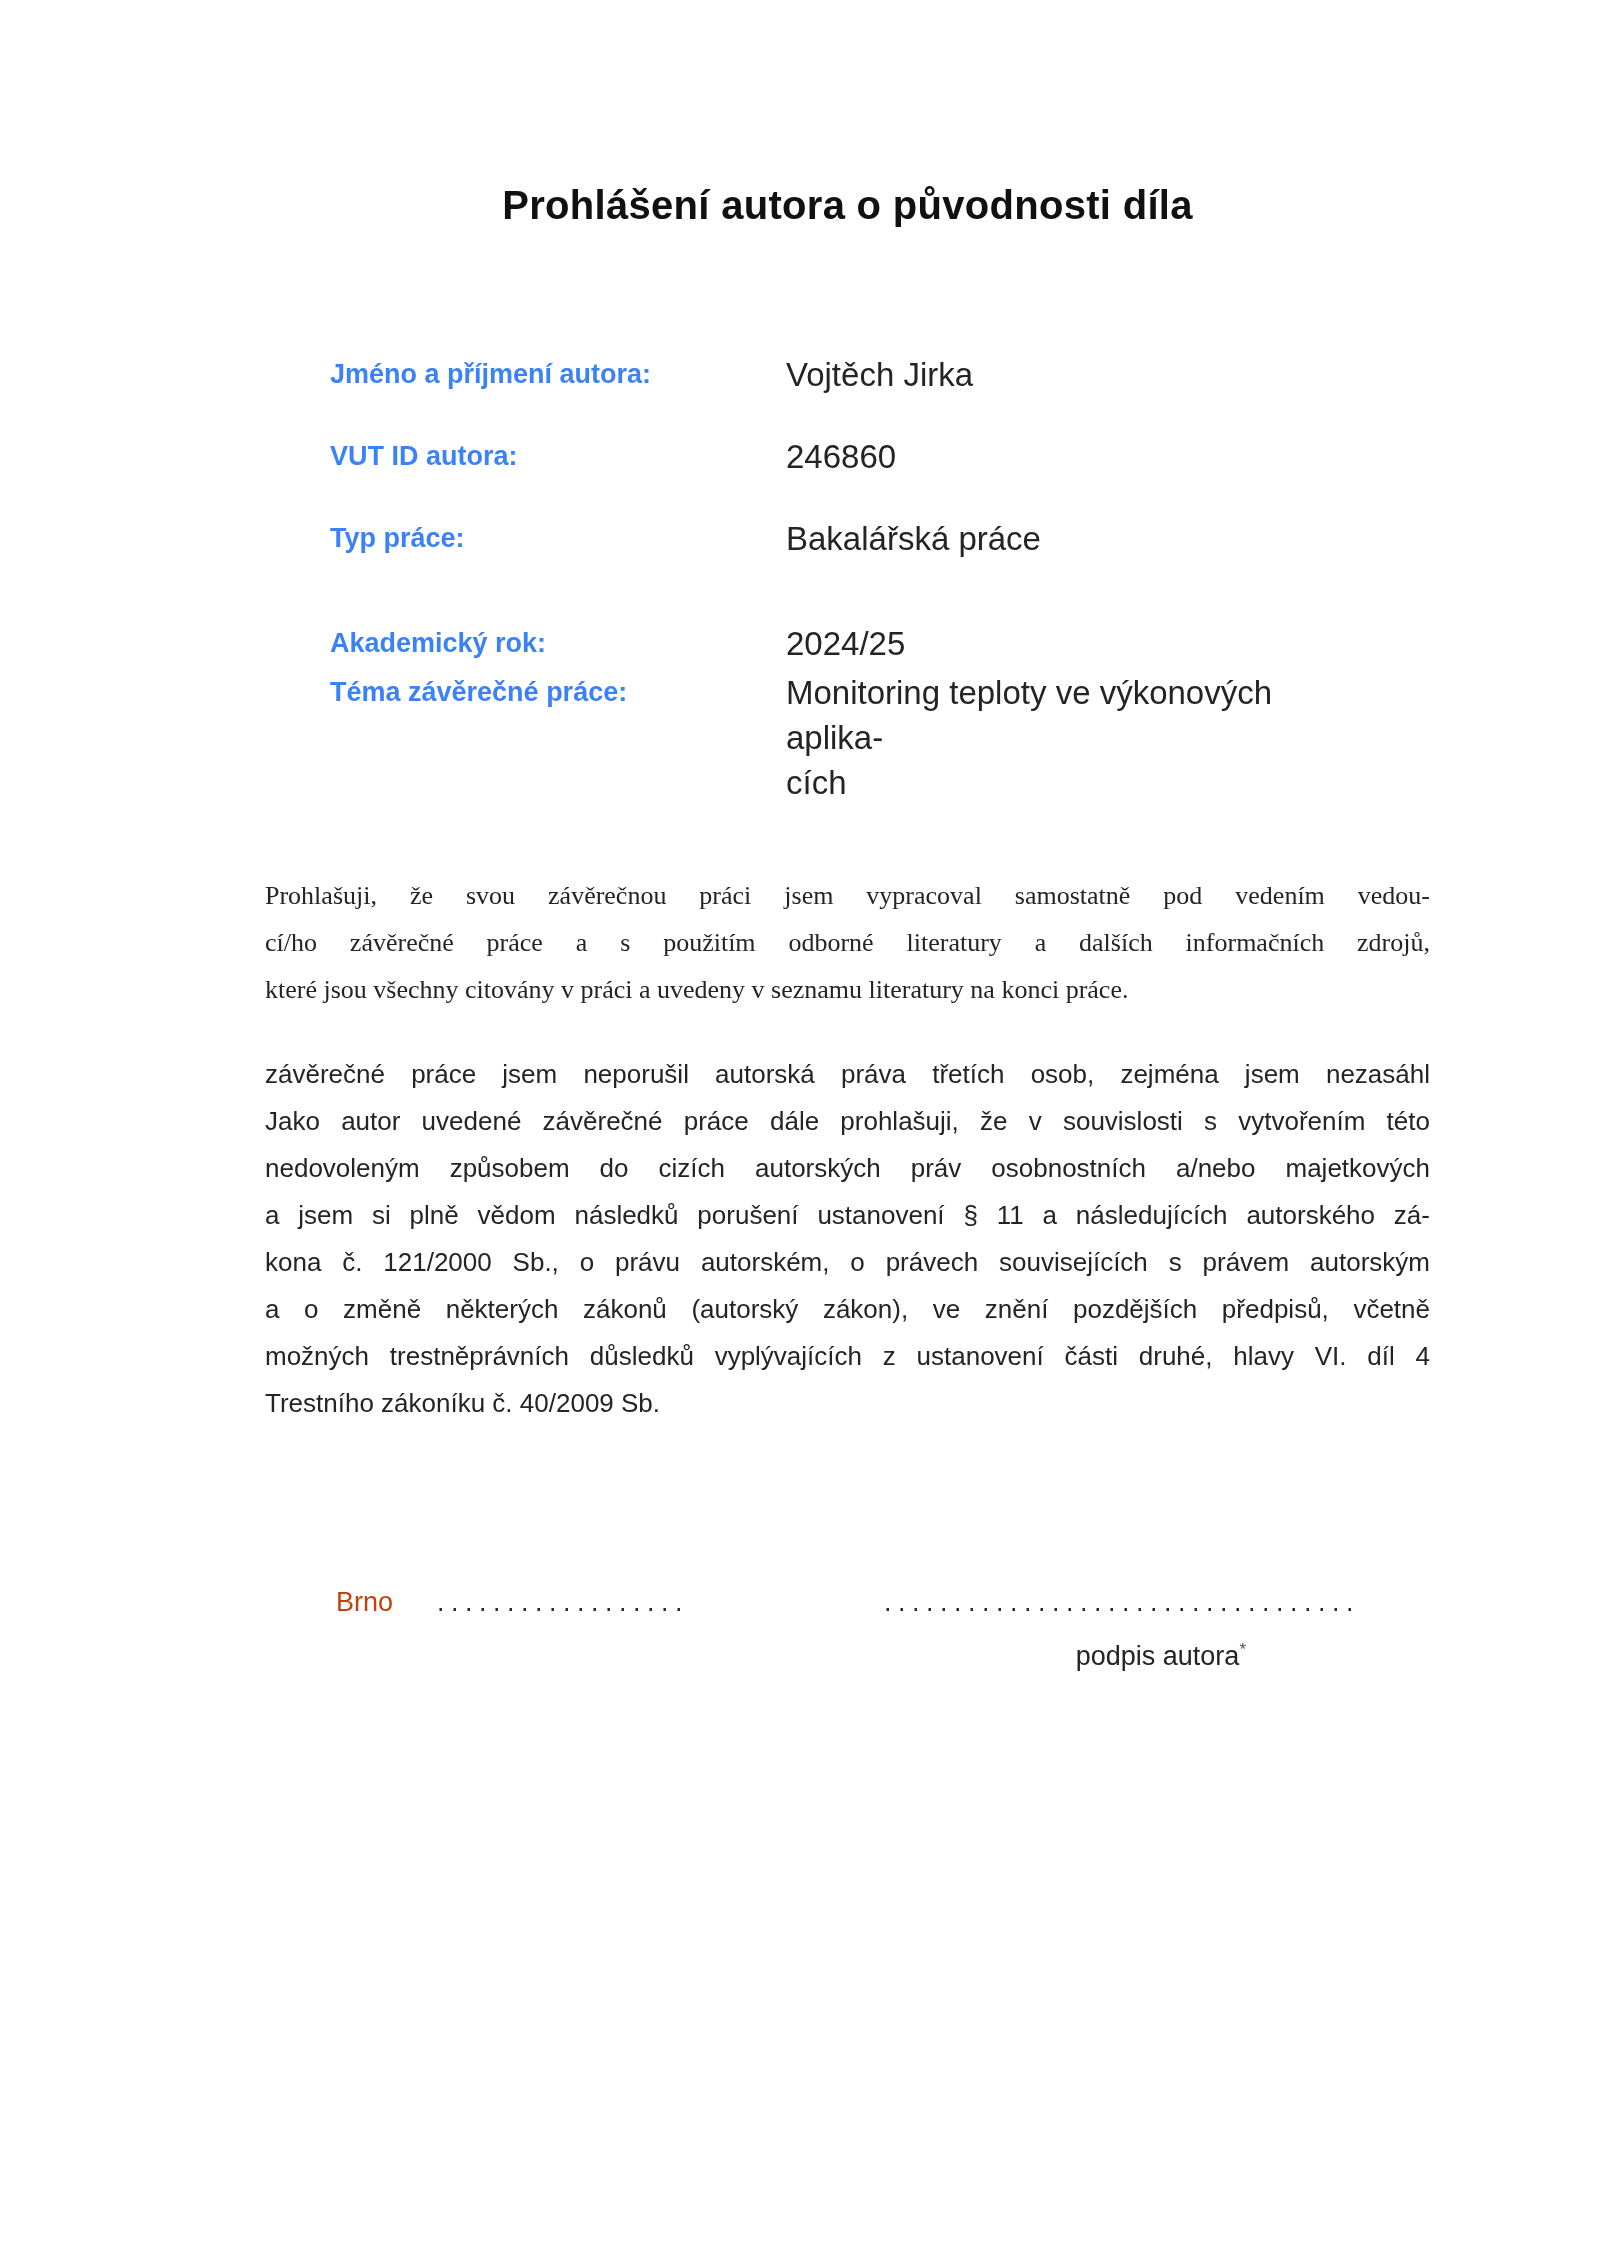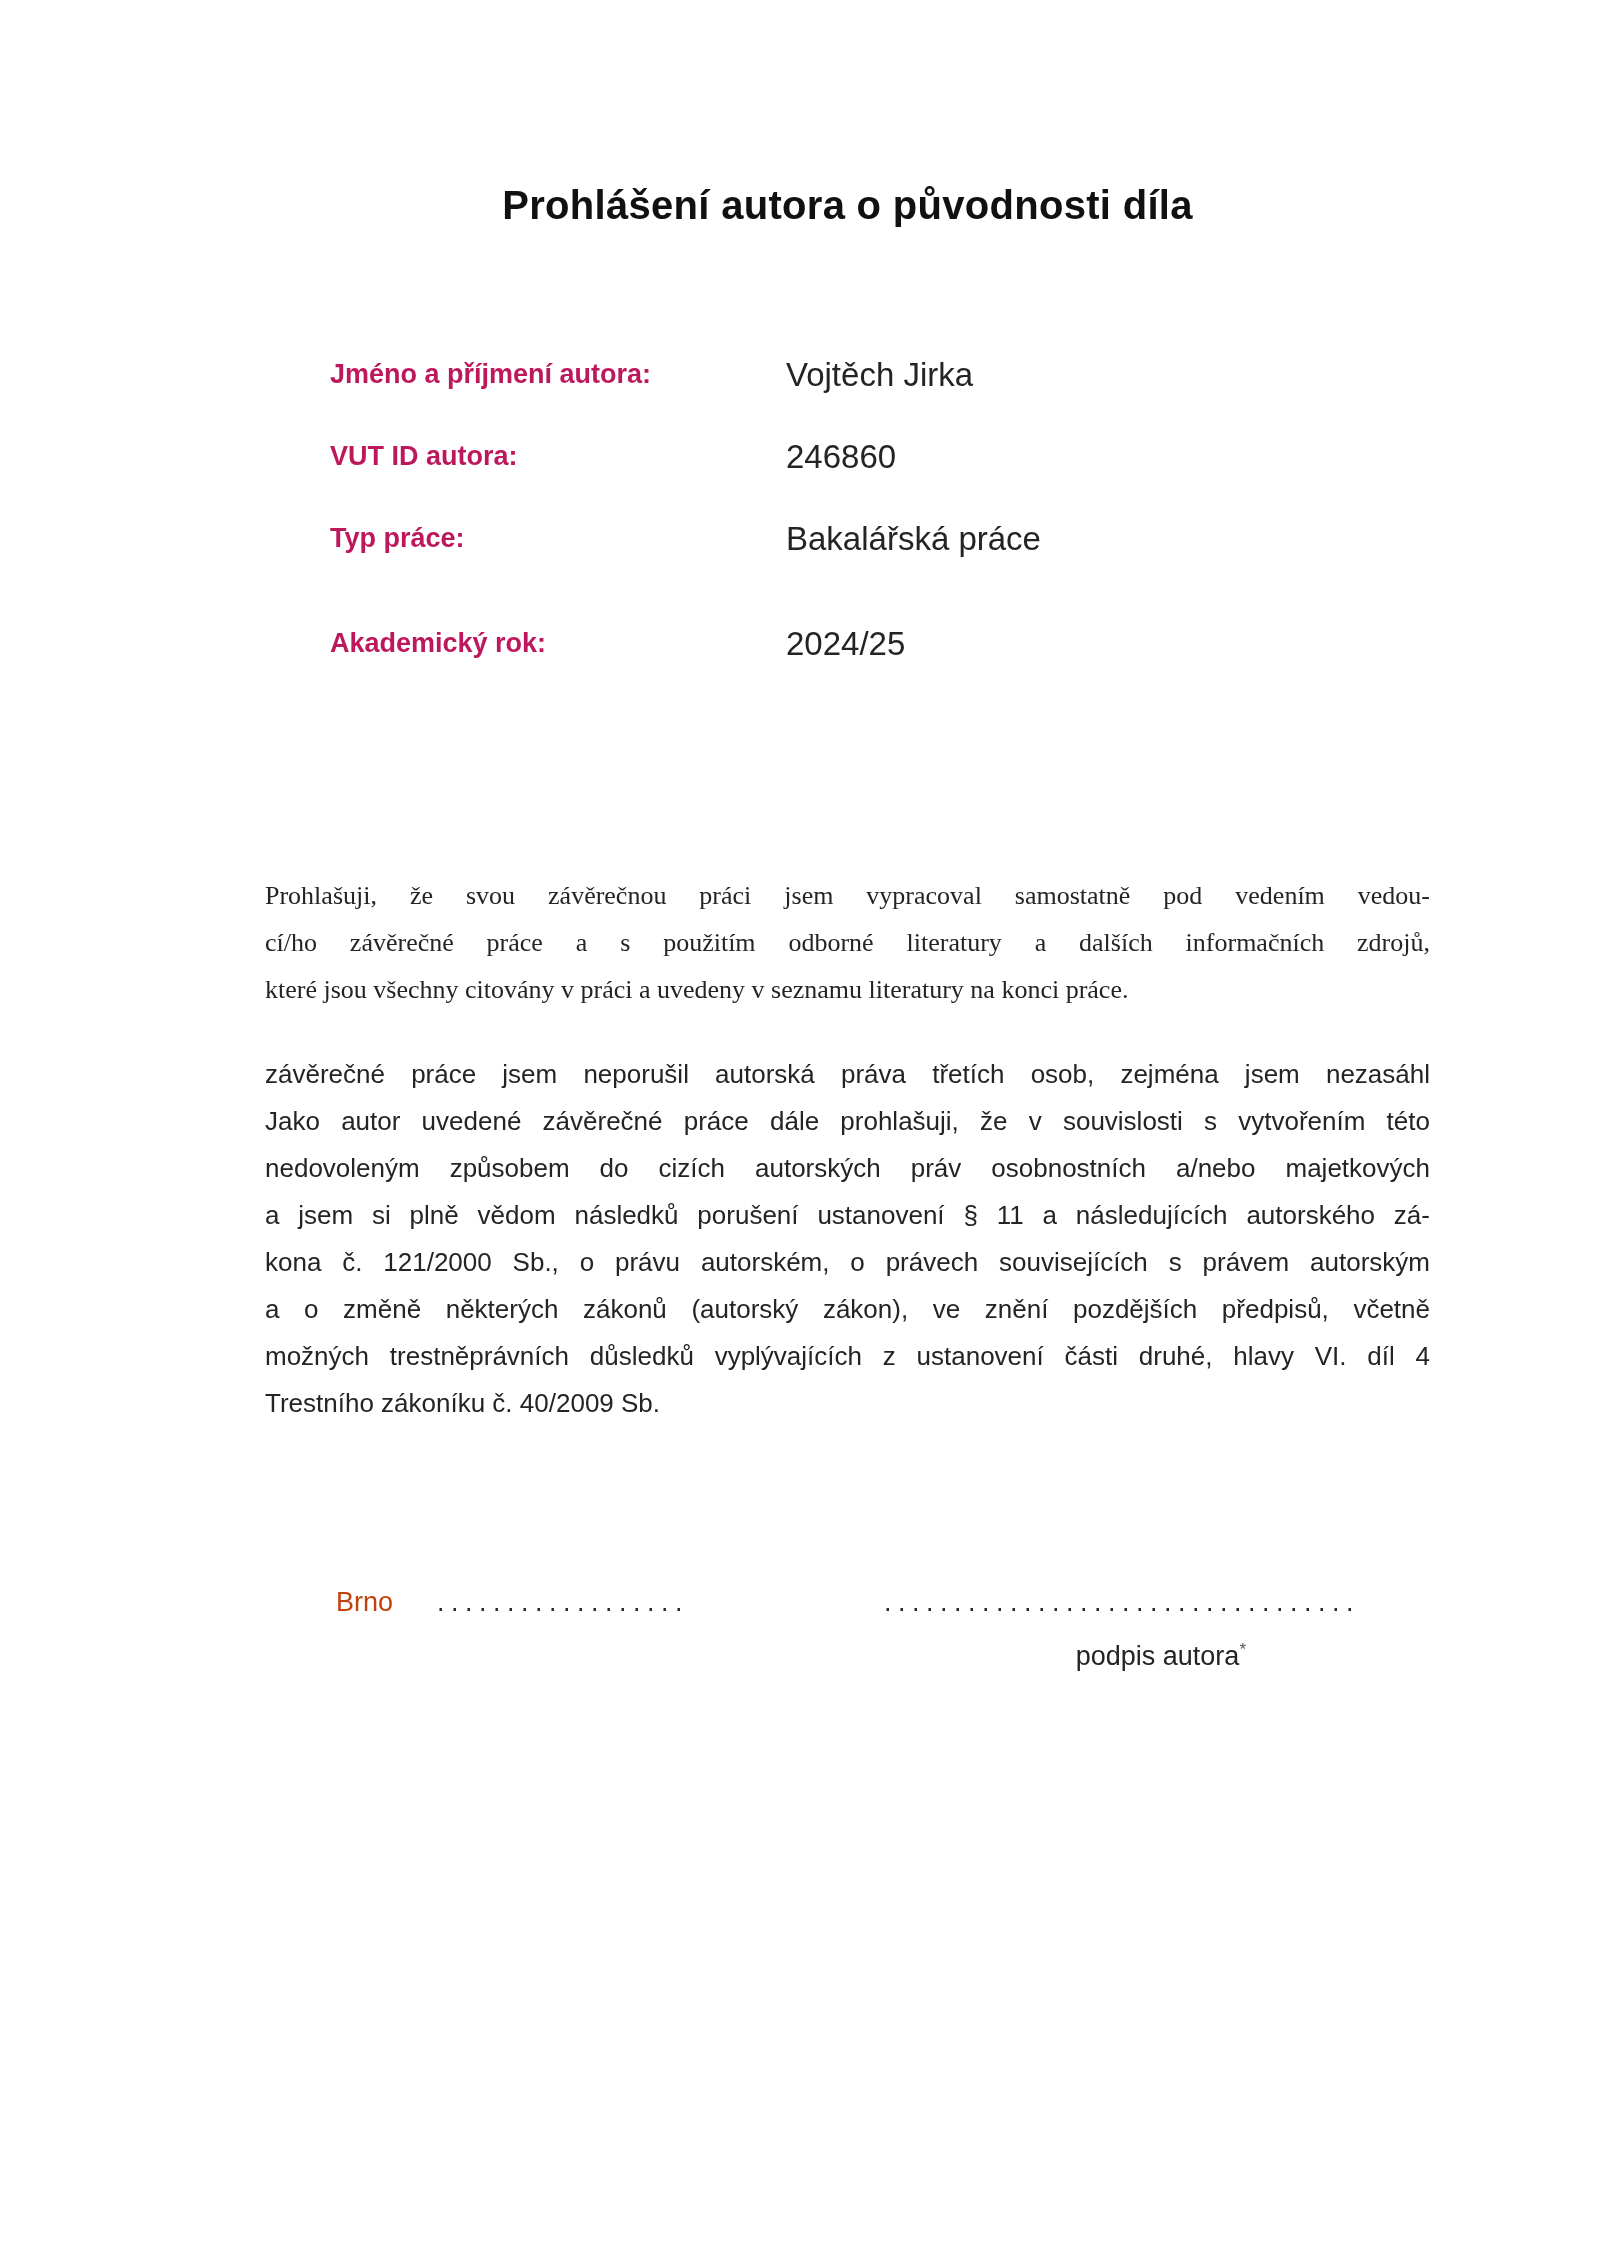--- a/index.html
+++ b/index.html
@@ -38,21 +38,21 @@
   .field-row.r1 { top: 352px; }
   .field-row.r2 { top: 434px; }
   .field-row.r3 { top: 516px; }
   .field-row.r4 { top: 592px; margin-top: 29px; }
   .field-row.r5 { top: 670px; }
   .field-label {
     width: 456px;
     flex: 0 0 456px;
     font-size: 27px;
     font-weight: bold;
-    color: #be185d;
+    color: #3b82f6;
   }
   .field-value {
     font-size: 33px;
     width: 580px;
     white-space: pre-line;
     color: #242424;
   }
   .para {
     position: absolute;
     left: 265px;
@@ -150,20 +150,25 @@
   <div class="field-row r3">
     <div class="field-label">Typ práce:</div>
     <div class="field-value">Bakalářská práce</div>
   </div>
 
   <div class="field-row r4">
     <div class="field-label">Akademický rok:</div>
     <div class="field-value">2024/25</div>
   </div>
 
+  <div class="field-row r5">
+    <div class="field-label">Téma závěrečné práce:</div>
+    <div class="field-value">Monitoring teploty ve výkonových aplika-
+cích</div>
+  </div>
 
   <div class="para p1">
     <div class="jline">Prohlašuji, že svou závěrečnou práci jsem vypracoval samostatně pod vedením vedou-</div>
     <div class="jline">cí/ho závěrečné práce a s použitím odborné literatury a dalších informačních zdrojů,</div>
     <div class="jline last">které jsou všechny citovány v práci a uvedeny v seznamu literatury na konci práce.</div>
   </div>
 
   <div class="para p2">
     <div class="jline">závěrečné práce jsem neporušil autorská práva třetích osob, zejména jsem nezasáhl</div>
     <div class="jline">Jako autor uvedené závěrečné práce dále prohlašuji, že v souvislosti s vytvořením této</div>

